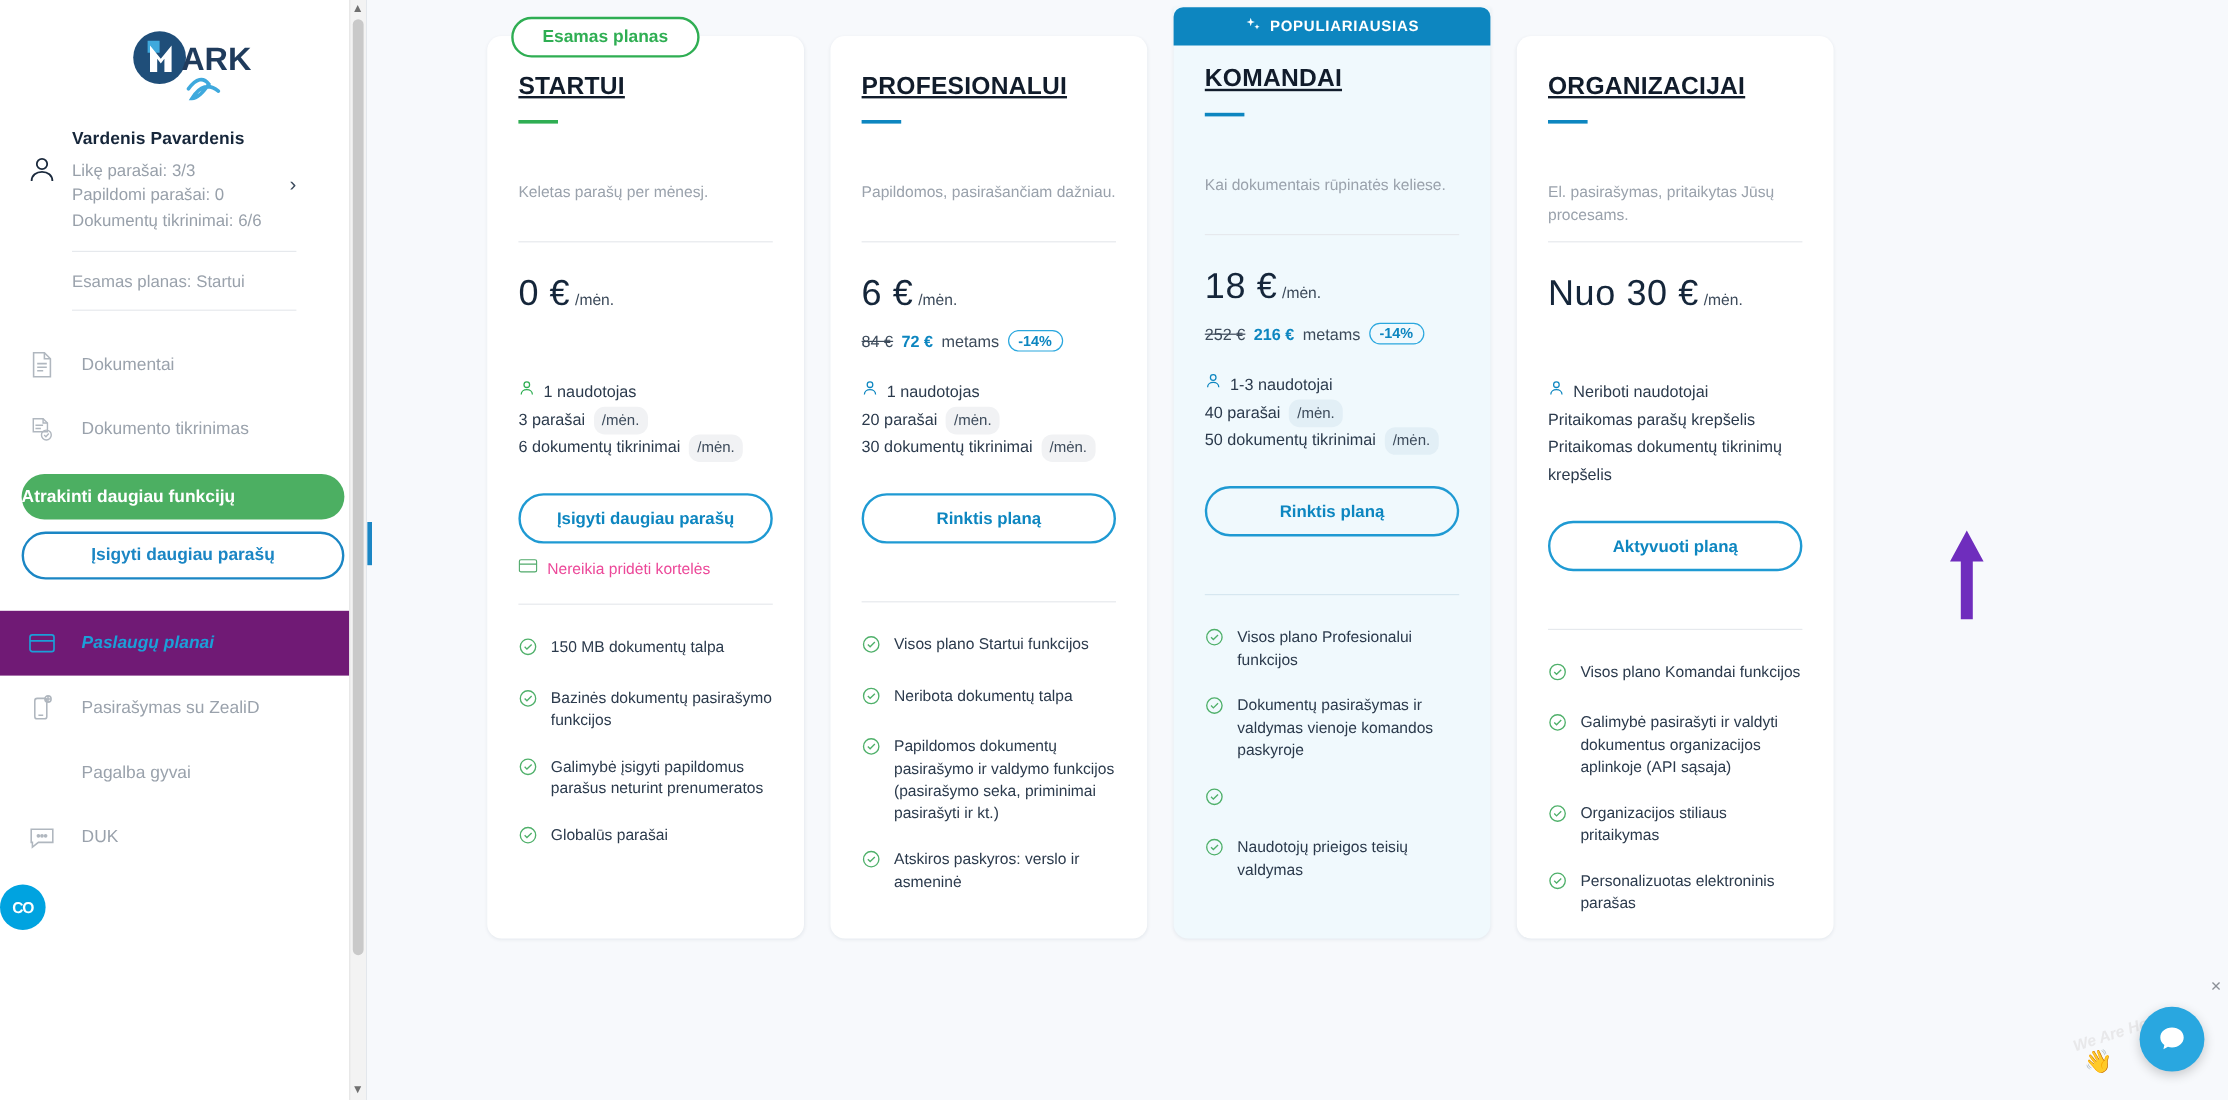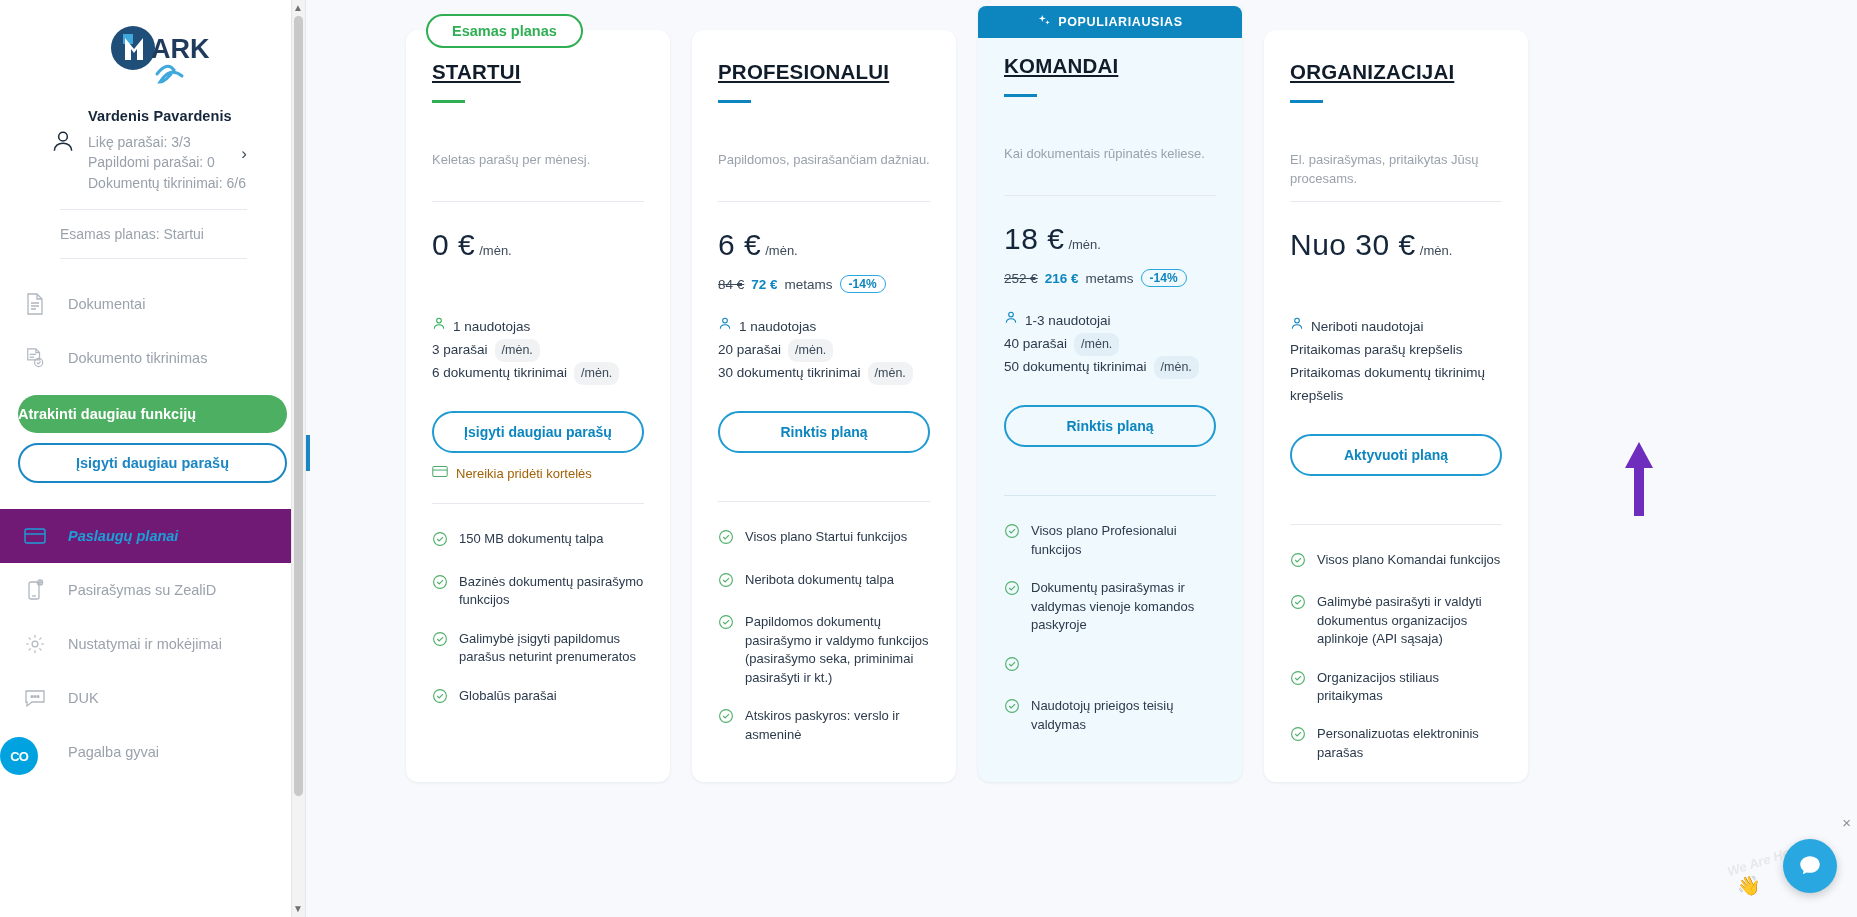--- a/index.html
+++ b/index.html
@@ -33,21 +33,21 @@
   }
   .sb-arrow.up { top: 0; }
   .sb-arrow.down { bottom: 0; }
 
   .logo-wrap { padding: 22px 0 10px; display: flex; justify-content: center; }
   .logo { position: relative; width: 128px; height: 68px; }
   .logo svg { display: block; }
 
   .user-block {
     display: flex; align-items: flex-start; gap: 12px;
-    padding: 6px 28px 0 22px; position: relative; margin-left: 28px;
+    padding: 6px 28px 0 22px; position: relative;
   }
   .user-icon { flex: 0 0 26px; margin-top: 22px; color: #1b2a3d; }
   .user-texts { flex: 1 1 auto; padding-top: 2px; }
   .user-name { font-size: 14.5px; font-weight: 700; color: #16263a; letter-spacing: .1px; }
   .user-meta { font-size: 14px; color: #98a0aa; line-height: 1.45; margin-top: 8px; }
   .user-chevron {
     position: absolute; right: 58px; top: 44px;
     font-size: 17px; color: #3b4a5c; font-weight: 300;
   }
   .sb-divider { height: 1px; background: #e6e9ed; margin: 16px 58px 0 60px; }
@@ -157,21 +157,21 @@
 
   .cta-slot { margin-top: 26px; }
   .plan-btn {
     display: block; width: 100%; padding: 11px 0; border-radius: 22px;
     background: transparent; color: #0d86c0; border: 2px solid #1f9ad3;
     font-size: 14px; font-weight: 700; text-align: center; cursor: pointer;
     font-family: "Liberation Sans", sans-serif;
   }
   .no-card-note {
     display: flex; align-items: center; gap: 8px; margin-top: 12px;
-    font-size: 13px; color: #a16207;
+    font-size: 13px; color: #ec4899;
   }
   .feat-hr { height: 1px; background: #e6e9ed; margin-top: 22px; }
   .card.featured .feat-hr { background: #d6e7f0; }
   .features { margin-top: 26px; }
   .feature {
     display: flex; gap: 11px; margin-bottom: 20px;
     font-size: 13px; color: #2b3a4c; line-height: 1.42;
   }
   .check { flex: 0 0 16px; margin-top: 1px; color: #4fb06a; }
 
@@ -282,43 +282,34 @@
           <svg width="18" height="22" viewBox="0 0 18 22" fill="none" stroke="currentColor" stroke-width="1.3">
             <rect x="3" y="3" width="10" height="17" rx="2"></rect>
               <path d="M6 17h4"></path>
             <circle cx="14" cy="3.5" r="2.6"></circle>
               <path d="M11.6 3.5h4.8M14 1.1v4.8"></path>
           </svg>
         </span>
         <span>Pasirašymas su ZealiD</span>
       </div>
       <div class="nav-item">
-        <span class="nav-ico">
-          <svg width="22" height="22" viewBox="0 0 24 24" fill="none" stroke="currentColor" stroke-width="1.3">
-            <circle cx="12" cy="12" r="3.2"></circle>
-            <path d="M12 2.2v3M12 18.8v3M2.2 12h3M18.8 12h3M5.1 5.1l2.1 2.1M16.8 16.8l2.1 2.1M18.9 5.1l-2.1 2.1M7.2 16.8l-2.1 2.1"></path>
-          </svg>
-        </span>
-        <span>Nustatymai ir mokėjimai</span>
+        <span class="nav-ico"></span>
+        <span>Pagalba gyvai</span>
       </div>
       <div class="nav-item">
         <span class="nav-ico">
           <svg width="22" height="20" viewBox="0 0 22 20" fill="none" stroke="currentColor" stroke-width="1.3">
             <path d="M2 3h18v11H8l-5 4v-4H2z"></path>
               <circle cx="8" cy="8.5" r=".9" fill="currentColor"></circle>
             <circle cx="11" cy="8.5" r=".9" fill="currentColor"></circle>
               <circle cx="14" cy="8.5" r=".9" fill="currentColor"></circle>
           </svg>
         </span>
         <span>DUK</span>
       </div>
-      <div class="nav-item">
-        <span class="nav-ico"></span>
-        <span>Pagalba gyvai</span>
-      </div>
     </nav>
 
     <div class="live-chat-badge">CO</div>
 
     <div class="sb-scroll-track">
       <div class="sb-arrow up">▲</div>
       <div class="sb-scroll-thumb"></div>
       <div class="sb-arrow down">▼</div>
     </div>
   </aside>

